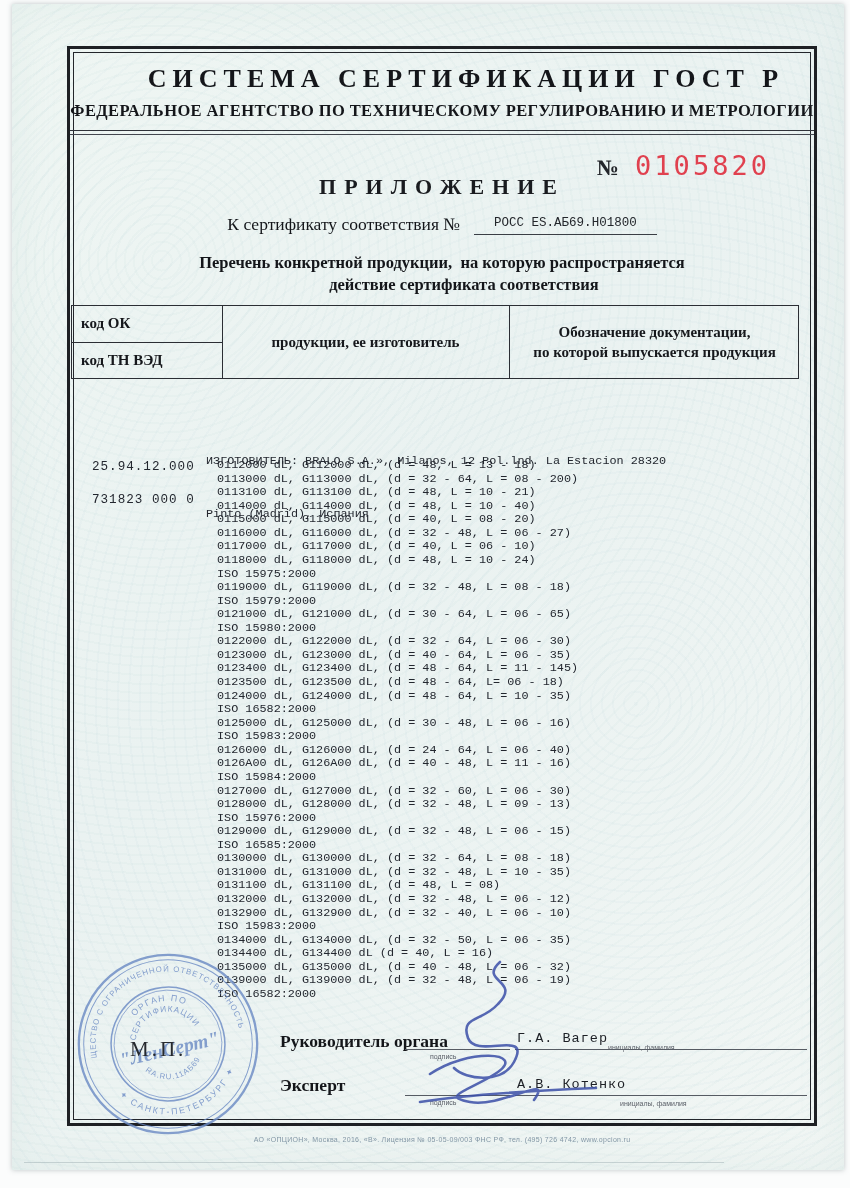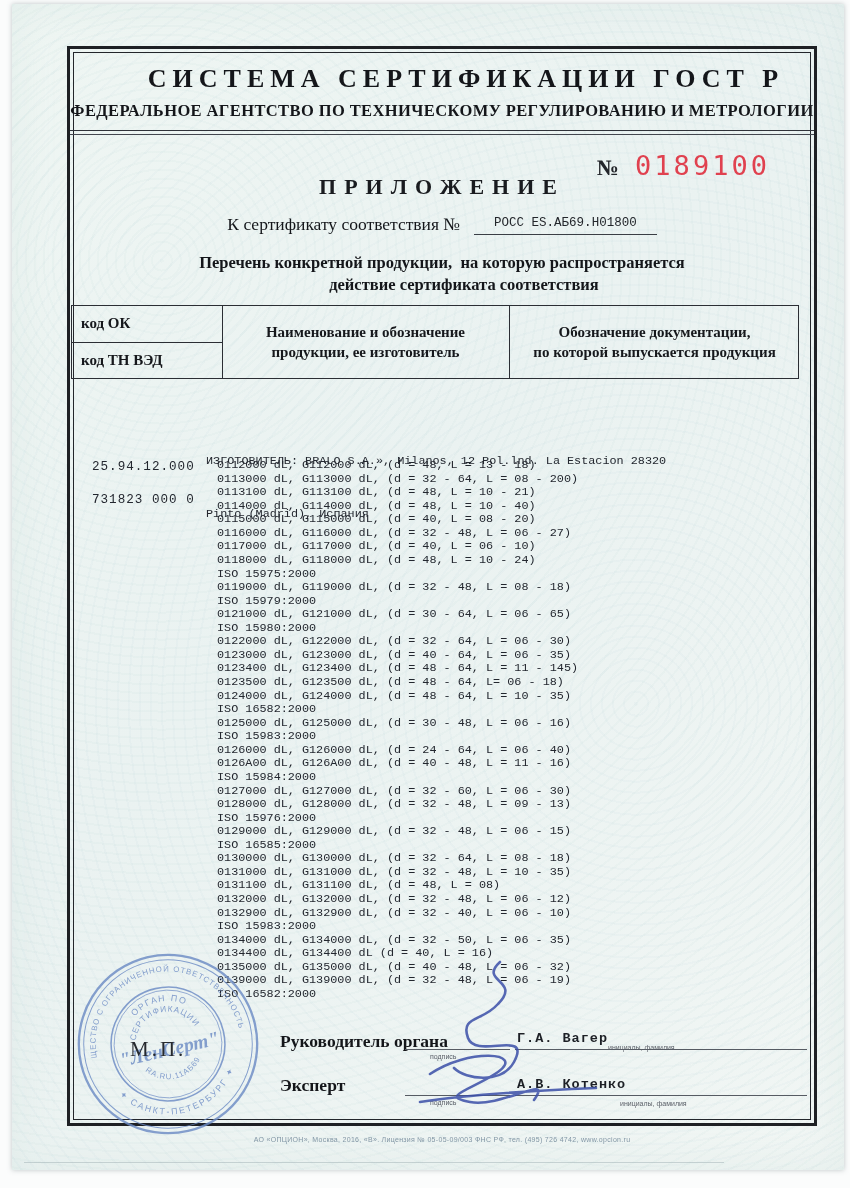--- a/index.html
+++ b/index.html
@@ -70,21 +70,21 @@
   .sig-line { border-bottom:1.2px solid #565b63; height:1px; }
   .line-sign1 { left:393px; top:1045px; width:105px; }
   .line-name1 { left:503px; top:1045px; width:292px; }
   .line-sign2 { left:393px; top:1091px; width:105px; }
   .line-name2 { left:503px; top:1091px; width:292px; }
   .caption { font-family:"Liberation Sans", sans-serif; font-size:7px; color:#5b6069; }
   .cap-sign1 { left:418px; top:1049px; }
   .cap-name1 { left:596px; top:1040px; }
   .cap-sign2 { left:418px; top:1095px; }
   .cap-name2 { left:608px; top:1096px; }
-  .sig-name { font-family:"Liberation Mono", monospace; font-size:13.5px; font-weight:bold; color:#1d2026; letter-spacing:1px; }
+  .sig-name { font-family:"Liberation Mono", monospace; font-size:13.5px; font-weight:normal; color:#1d2026; letter-spacing:1px; }
   .name1 { left:505px; top:1027px; }
   .name2 { left:505px; top:1073px; }
   .ink { left:388px; top:952px; width:230px; height:170px; }
 
   .footer-line { top:1132px; font-family:"Liberation Sans", sans-serif; font-size:7px;
                  color:#8296a5; letter-spacing:.3px; }
   .paper-bottom-edge { top:1158px; left:12px; width:700px; border-top:1px solid rgba(160,175,180,.5); }
 </style>
 </head>
 <body>
@@ -96,41 +96,40 @@
       <div class="frame-inner"></div>
     </div>
 
     <div class="abs ctr system-title">СИСТЕМА СЕРТИФИКАЦИИ ГОСТ Р</div>
     <div class="abs ctr agency">ФЕДЕРАЛЬНОЕ АГЕНТСТВО ПО ТЕХНИЧЕСКОМУ РЕГУЛИРОВАНИЮ И МЕТРОЛОГИИ</div>
     <div class="abs rule1"></div>
     <div class="abs rule2"></div>
 
     <div class="abs numero">
       <span class="numero-sign">№</span>
-      <span class="numero-value">0189100</span>
+      <span class="numero-value">0105820</span>
     </div>
 
     <div class="abs ctr doc-title">ПРИЛОЖЕНИЕ</div>
 
     <div class="abs cert-ref">
       <span class="cert-ref-label">К сертификату соответствия №</span>
       <span class="cert-ref-value">РОСС ES.АБ69.Н01800</span>
     </div>
 
     <div class="abs ctr subtitle1">Перечень конкретной продукции,  на которую распространяется</div>
     <div class="abs ctr subtitle2">действие сертификата соответствия</div>
 
     <div class="abs spec-table">
       <div class="vline1"></div>
       <div class="vline2"></div>
       <div class="hline-left"></div>
       <div class="th cell-ok">код ОК</div>
       <div class="th cell-tnved">код ТН ВЭД</div>
       <div class="cell-mid">
-        <span class="th">Наименование и обозначение</span>
         <span class="th">продукции, ее изготовитель</span>
       </div>
       <div class="cell-right">
         <span class="th">Обозначение документации,</span>
         <span class="th">по которой выпускается продукция</span>
       </div>
     </div>
 
     <div class="abs mono manufacturer">
       <div>ИЗГОТОВИТЕЛЬ: BRALO S.A.», Milanos, 12 Pol.lnd. La Estacion 28320</div>

